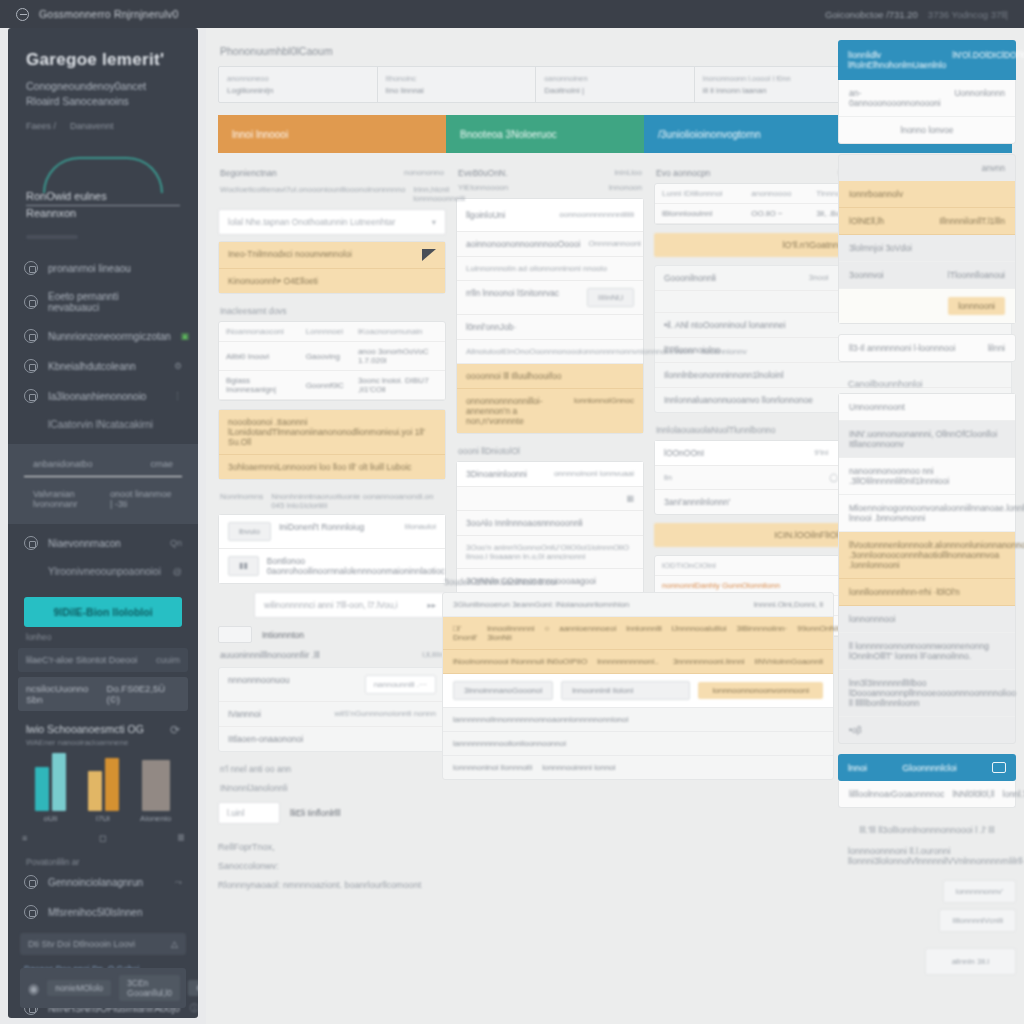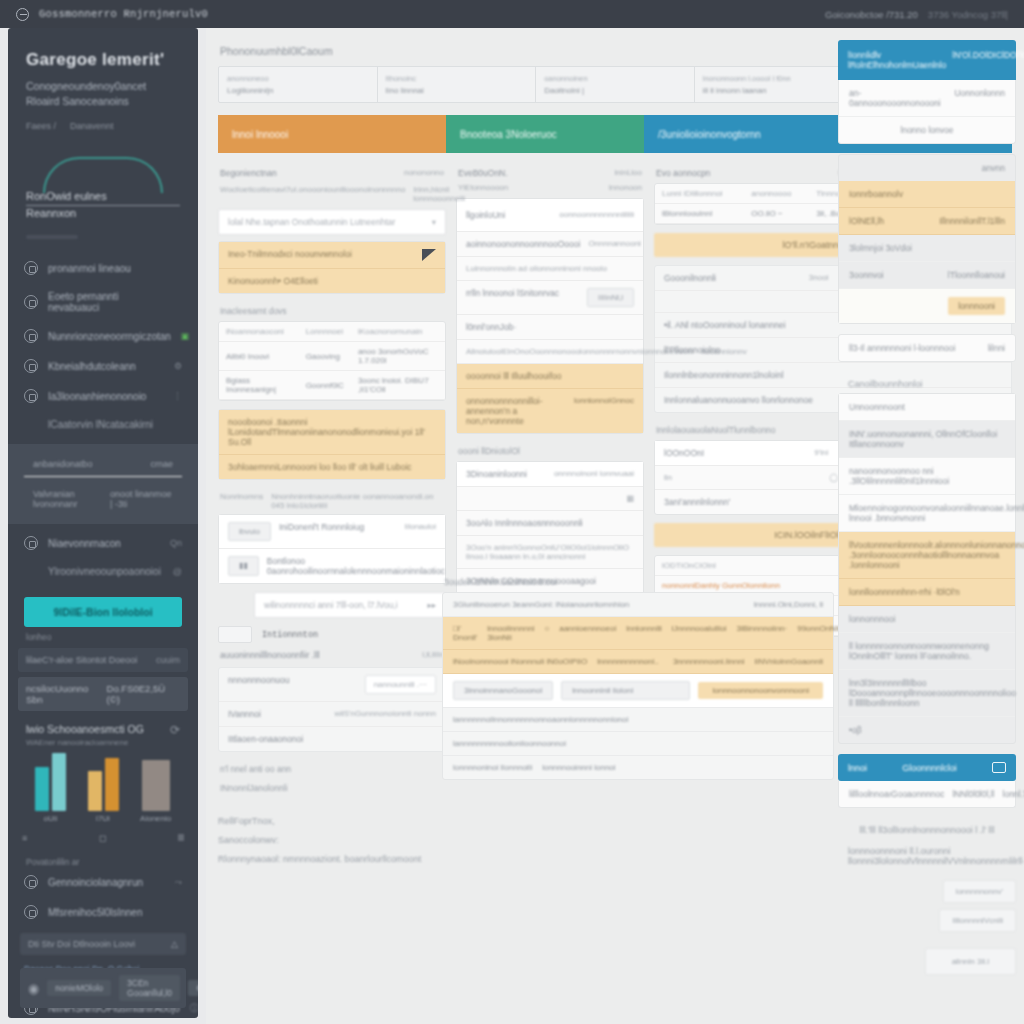--- a/index.html
+++ b/index.html
@@ -5,21 +5,21 @@
   * { box-sizing: border-box; margin: 0; padding: 0; }
   html, body {
     width: 1024px; height: 1024px;
     background: #e9eaec;
     font-family: "Liberation Sans", sans-serif;
     overflow: hidden;
   }
   .app { position: relative; width: 1024px; height: 1024px; background: #e9eaec; }
 
   
-  .txt { color: #6a6f77; filter: blur(0.9px); white-space: nowrap; overflow: hidden; font-family: Liberation Mono, monospace; }
+  .txt { color: #6a6f77; filter: blur(0.9px); white-space: nowrap; overflow: hidden; }
 
   
   .topbar {
     position: absolute; left: 0; top: 0; width: 1024px; height: 28px;
     background: #3b4049; display: flex; align-items: center;
     padding: 0 16px; gap: 10px;
   }
   .topbar .brand-mark { width: 13px; height: 13px; border-radius: 50%;
     border: 1.4px solid #aeb4bd; position: relative; flex: none; filter: blur(.5px); }
   .topbar .brand-mark:after { content:""; position:absolute; left:3px; top:5px;
@@ -494,20 +494,24 @@
             <span class="a">IVannnoi</span>
             <span class="b">wilS'nGunnnonoionnti nonnn</span>
           </div>
           <div class="row">
             <span class="a">IItlaoen-onaaononoi</span>
           </div>
         </div>
 
         <div class="sec-label">n'l nnel anti oo ann</div>
         <div class="sec-label">INnonnlJanolonnli</div>
+        <div style="display:flex;align-items:center;gap:10px;margin-top:4px">
+          <span class="input" style="width:62px;padding:5px 8px">l.uinl</span>
+          <span class="txt" style="font-size:8.5px">lliEli Iinflonlrlll</span>
+        </div>
 
         <div class="foot-notes" style="margin-left:0">
           <div>RellFoprTnox,</div>
           <div>Sanoccolonwv:</div>
           <div>Rlonnnynaoaol: nmnnnoaziont. boanrlourllcomoont</div>
         </div>
       </div>
 
       <div class="col2">
         <div class="row" style="padding:5px 2px;border:none">

